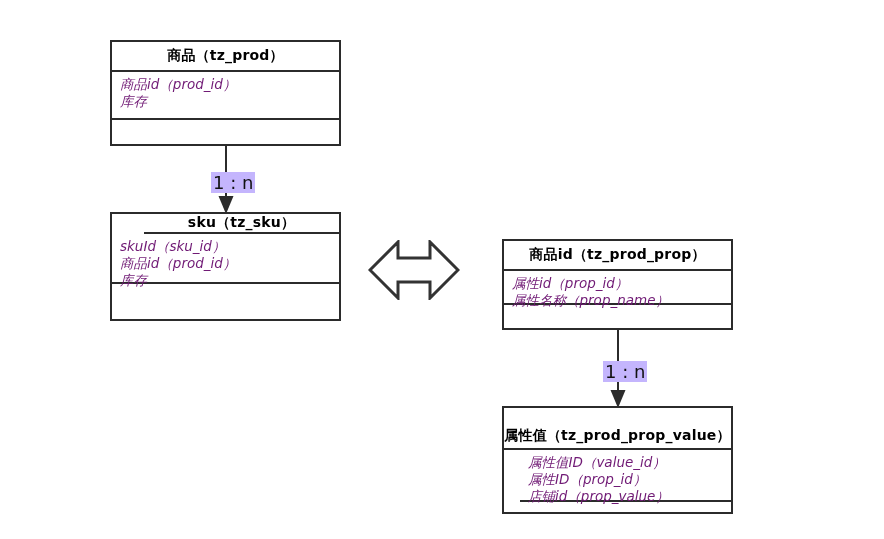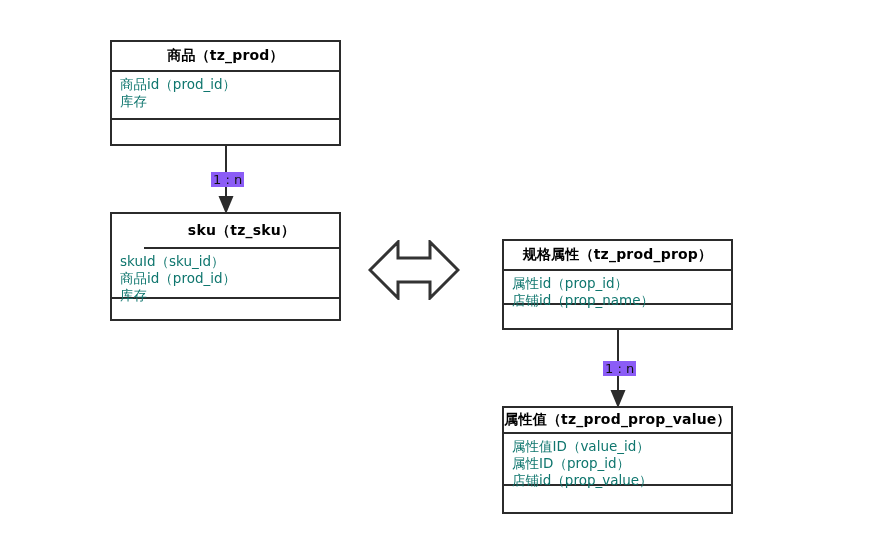--- a/index.html
+++ b/index.html
@@ -51,54 +51,55 @@
     border-bottom: 2px solid #2b2b2b;
     padding: 4px 8px 5px 8px;
     display: flex;
     flex-direction: column;
     justify-content: flex-start;
   }
   .field-row {
     font-size: 13.5px;
     line-height: 17px;
     white-space: nowrap;
-    color: #0f766e;
+    color: #701a75;
+    font-style: italic;
   }
   .entity-footer {
     box-sizing: border-box;
     flex: 1 1 auto;
   }
 
   
   #box-prod       { left: 110px; top: 40px;  width: 231px; height: 106px; }
   #box-prod .entity-title  { height: 30px; }
   #box-prod .entity-fields { height: 48px; }
 
   #box-sku        { left: 110px; top: 212px; width: 231px; height: 109px; }
-  #box-sku .entity-title   { height: 35px; margin-left: 32px; }
+  #box-sku .entity-title   { height: 20px; margin-left: 32px; }
   #box-sku .entity-fields  { height: 50px; }
 
   #box-prop       { left: 502px; top: 239px; width: 231px; height: 91px; }
   #box-prop .entity-title  { height: 30px; }
   #box-prop .entity-fields { height: 34px; }
 
   #box-propvalue  { left: 502px; top: 406px; width: 231px; height: 108px; }
-  #box-propvalue .entity-title  { height: 26px; }
-  #box-propvalue .entity-fields { height: 52px; }
+  #box-propvalue .entity-title  { height: 26px; margin-top: 16px; }
+  #box-propvalue .entity-fields { height: 52px; margin-left: 16px; }
 
   
   .connector {
     position: absolute;
   }
   .conn-label {
     position: absolute;
-    font-size: 13px;
+    font-size: 18px;
     color: #111111;
     white-space: nowrap;
-    background: #8b5cf6;
+    background: #c4b5fd;
     padding: 0 2px;
   }
 
   
   #conn-prod-sku { left: 214px; top: 146px; width: 24px; height: 68px; }
   #label-prod-sku { left: 211px; top: 172px; }
 
   
   #conn-prop-value { left: 606px; top: 330px; width: 24px; height: 78px; }
   #label-prop-value { left: 603px; top: 361px; }
@@ -124,24 +125,24 @@
     <div class="entity-title">sku（tz_sku）</div>
     <div class="entity-fields">
       <div class="field-row">skuId（sku_id）</div>
       <div class="field-row">商品id（prod_id）</div>
       <div class="field-row">库存</div>
     </div>
     <div class="entity-footer"></div>
   </div>
 
   <div class="entity" id="box-prop">
-    <div class="entity-title">规格属性（tz_prod_prop）</div>
+    <div class="entity-title">商品id（tz_prod_prop）</div>
     <div class="entity-fields">
       <div class="field-row">属性id（prop_id）</div>
-      <div class="field-row">店铺id（prop_name）</div>
+      <div class="field-row">属性名称（prop_name）</div>
     </div>
     <div class="entity-footer"></div>
   </div>
 
   <div class="entity" id="box-propvalue">
     <div class="entity-title">属性值（tz_prod_prop_value）</div>
     <div class="entity-fields">
       <div class="field-row">属性值ID（value_id）</div>
       <div class="field-row">属性ID（prop_id）</div>
       <div class="field-row">店铺id（prop_value）</div>

